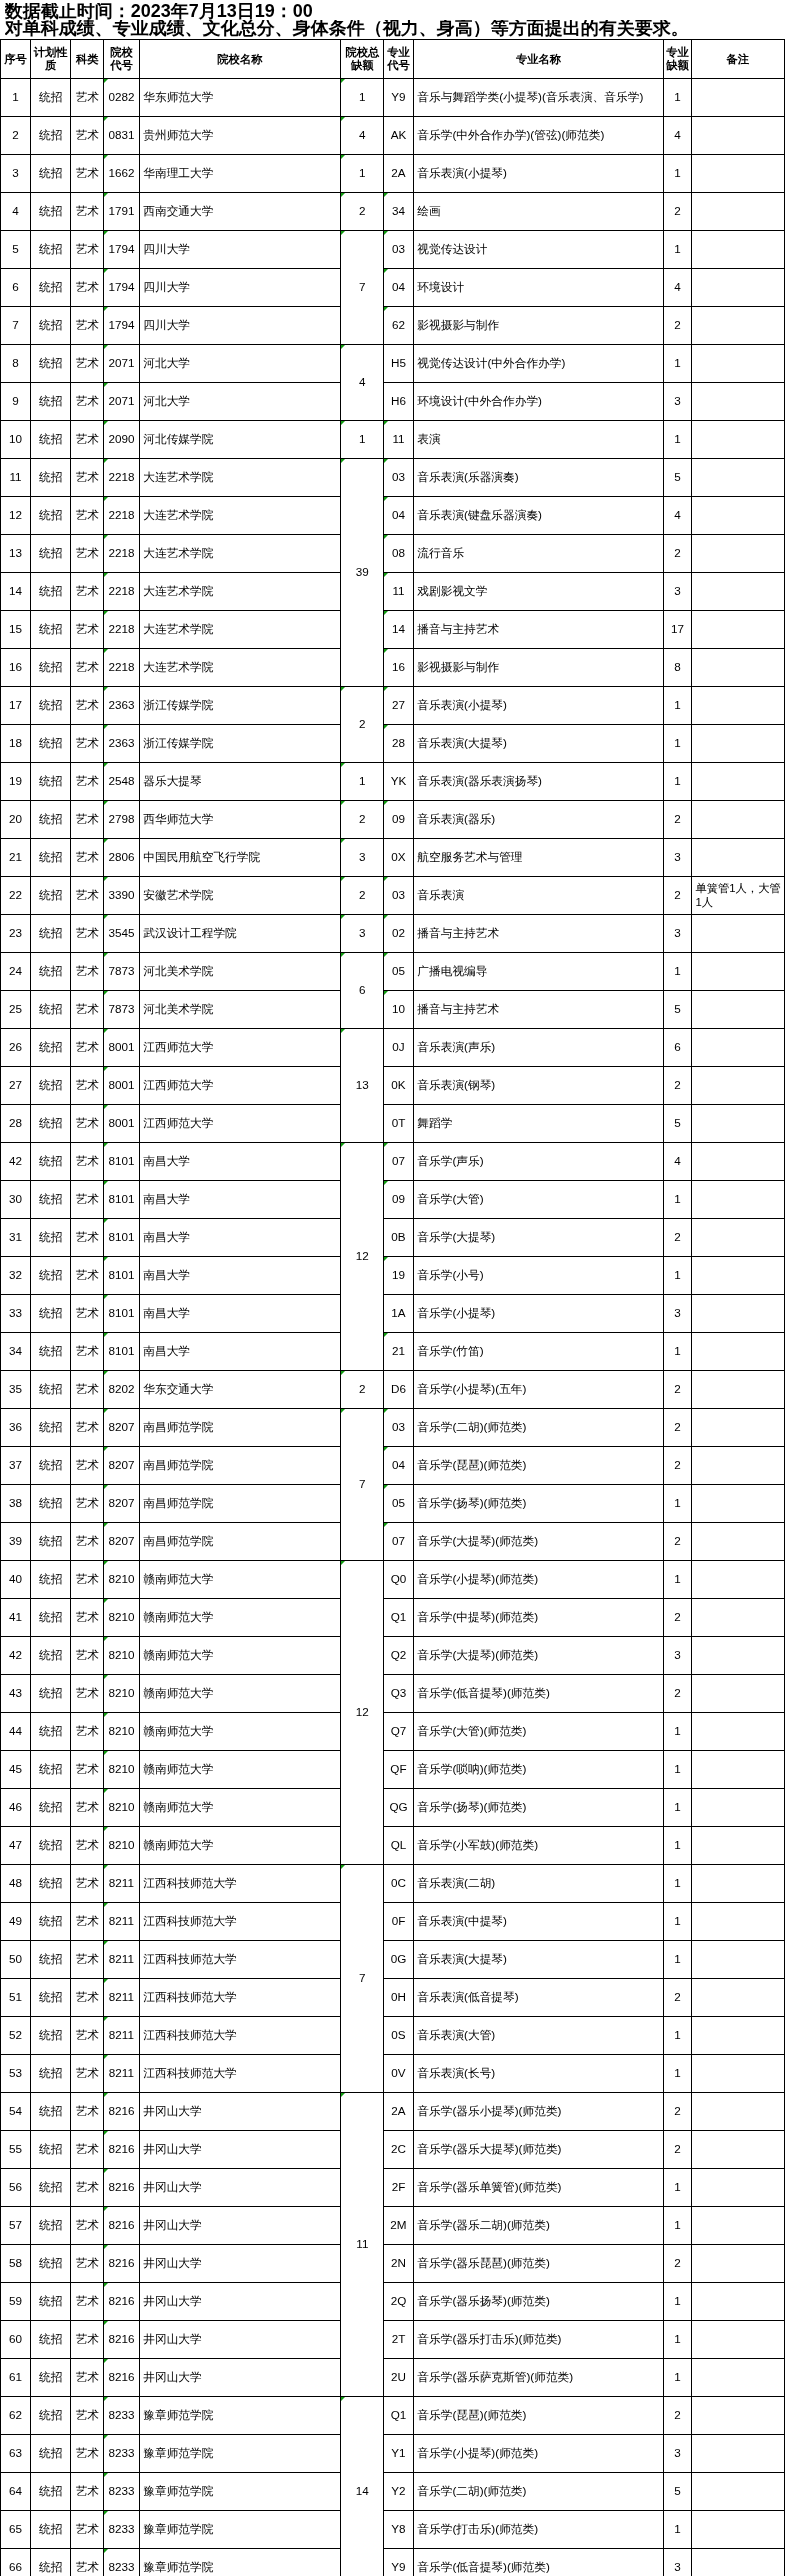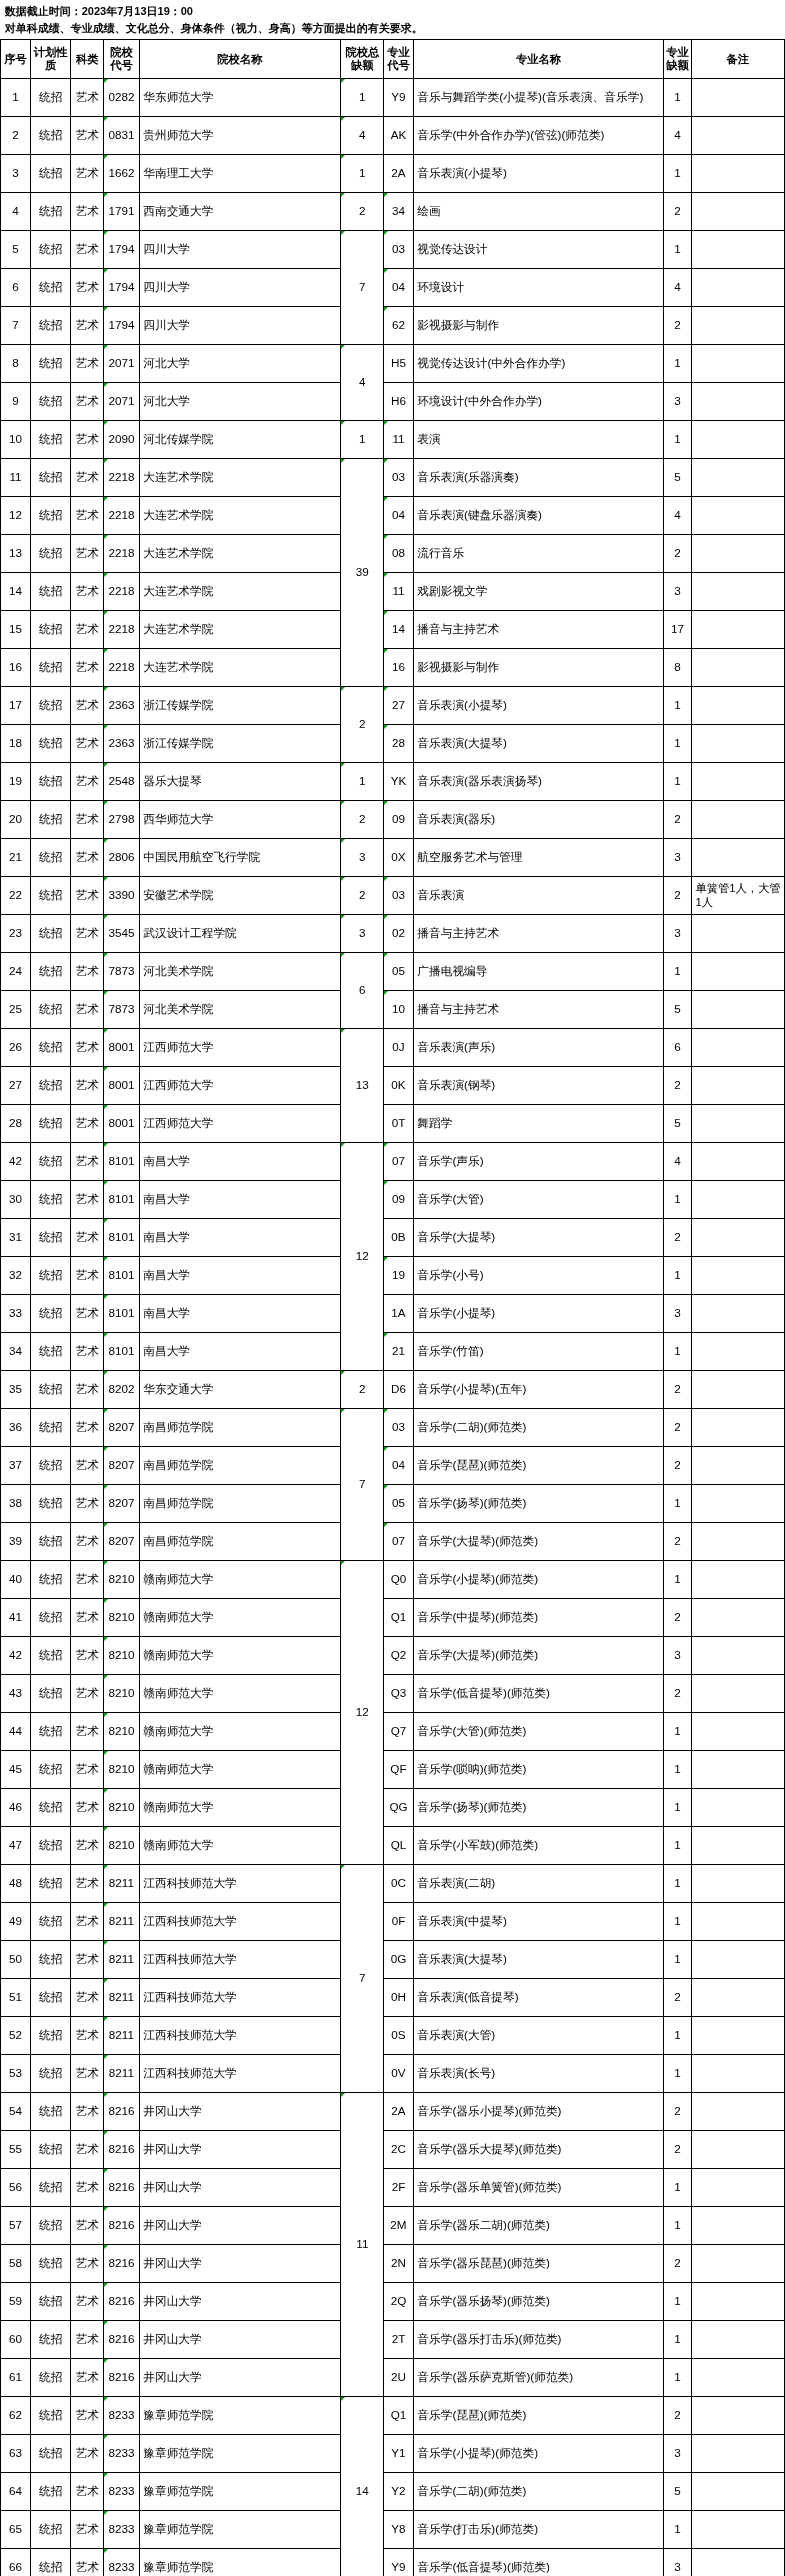--- a/index.html
+++ b/index.html
@@ -1,17 +1,17 @@
 <!DOCTYPE html>
 <html style="--tri: #119b11;font-size:15px"><head>
 <meta charset="utf-8">
 <style>
   html,body{margin:0;padding:0;background:#fff;}
   body{width:785px;font-family:"Liberation Sans",sans-serif;color:#000;}
-  .notice{padding:2.8px 3.8px 1.9px 4.7px;font-weight:bold;font-size:11px;line-height:17px;white-space:nowrap;}
+  .notice{padding:2.8px 3.8px 1.9px 4.7px;font-weight:bold;font-size:18px;line-height:17px;white-space:nowrap;}
   .notice div{overflow:hidden;}
   table{border-collapse:collapse;table-layout:fixed;width:785px;border:1.9px solid #000;}
   th,td{border:0.9px solid #000;position:relative;overflow:hidden;padding:0 1.9px;vertical-align:middle;}
   thead th{height:38px;font-size:11.3px;font-weight:bold;text-align:center;line-height:12.2px;padding:0 0.9px;}
   tbody td{height:37px;font-size:11.7px;line-height:14px;}
   td.c{text-align:center;}
   td.l{text-align:left;padding-left:3.8px;}
   td.rm{font-size:11.3px;padding-right:0.9px;}
   .tri{position:absolute;top:0;left:0;width:0;height:0;
        border-top:4.7px solid var(--tri,#119b11);border-right:4.7px solid transparent;}

